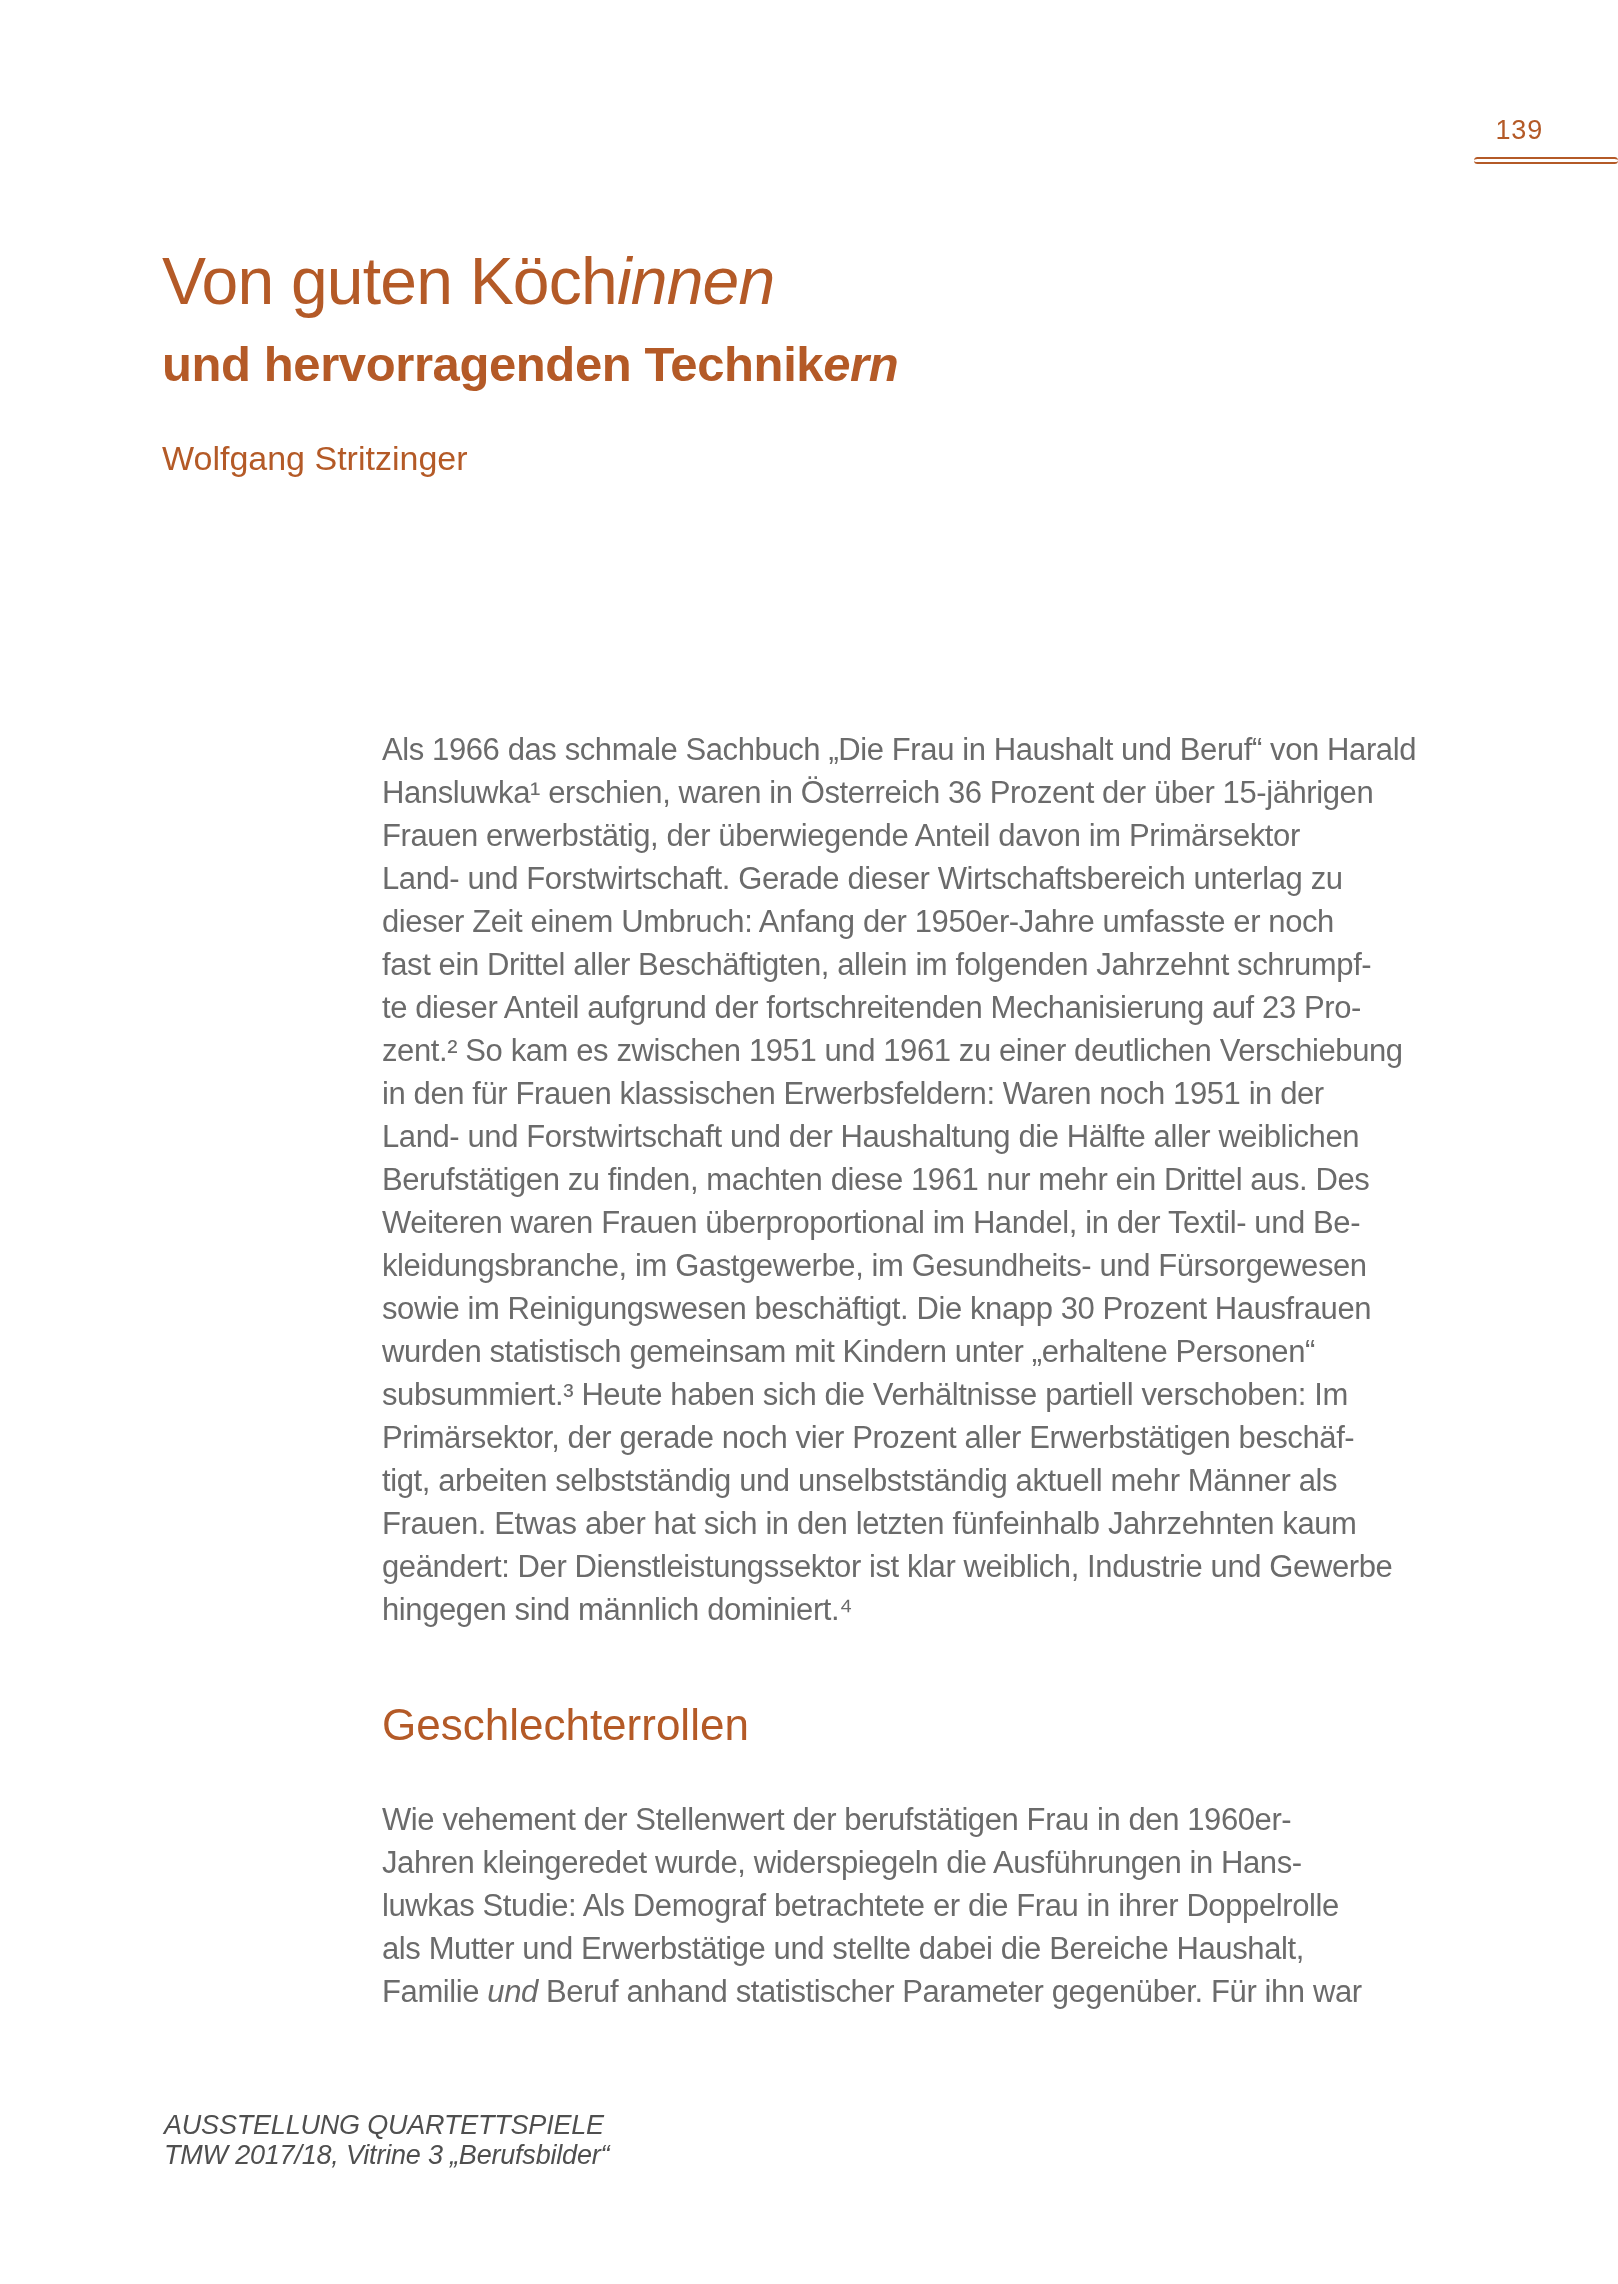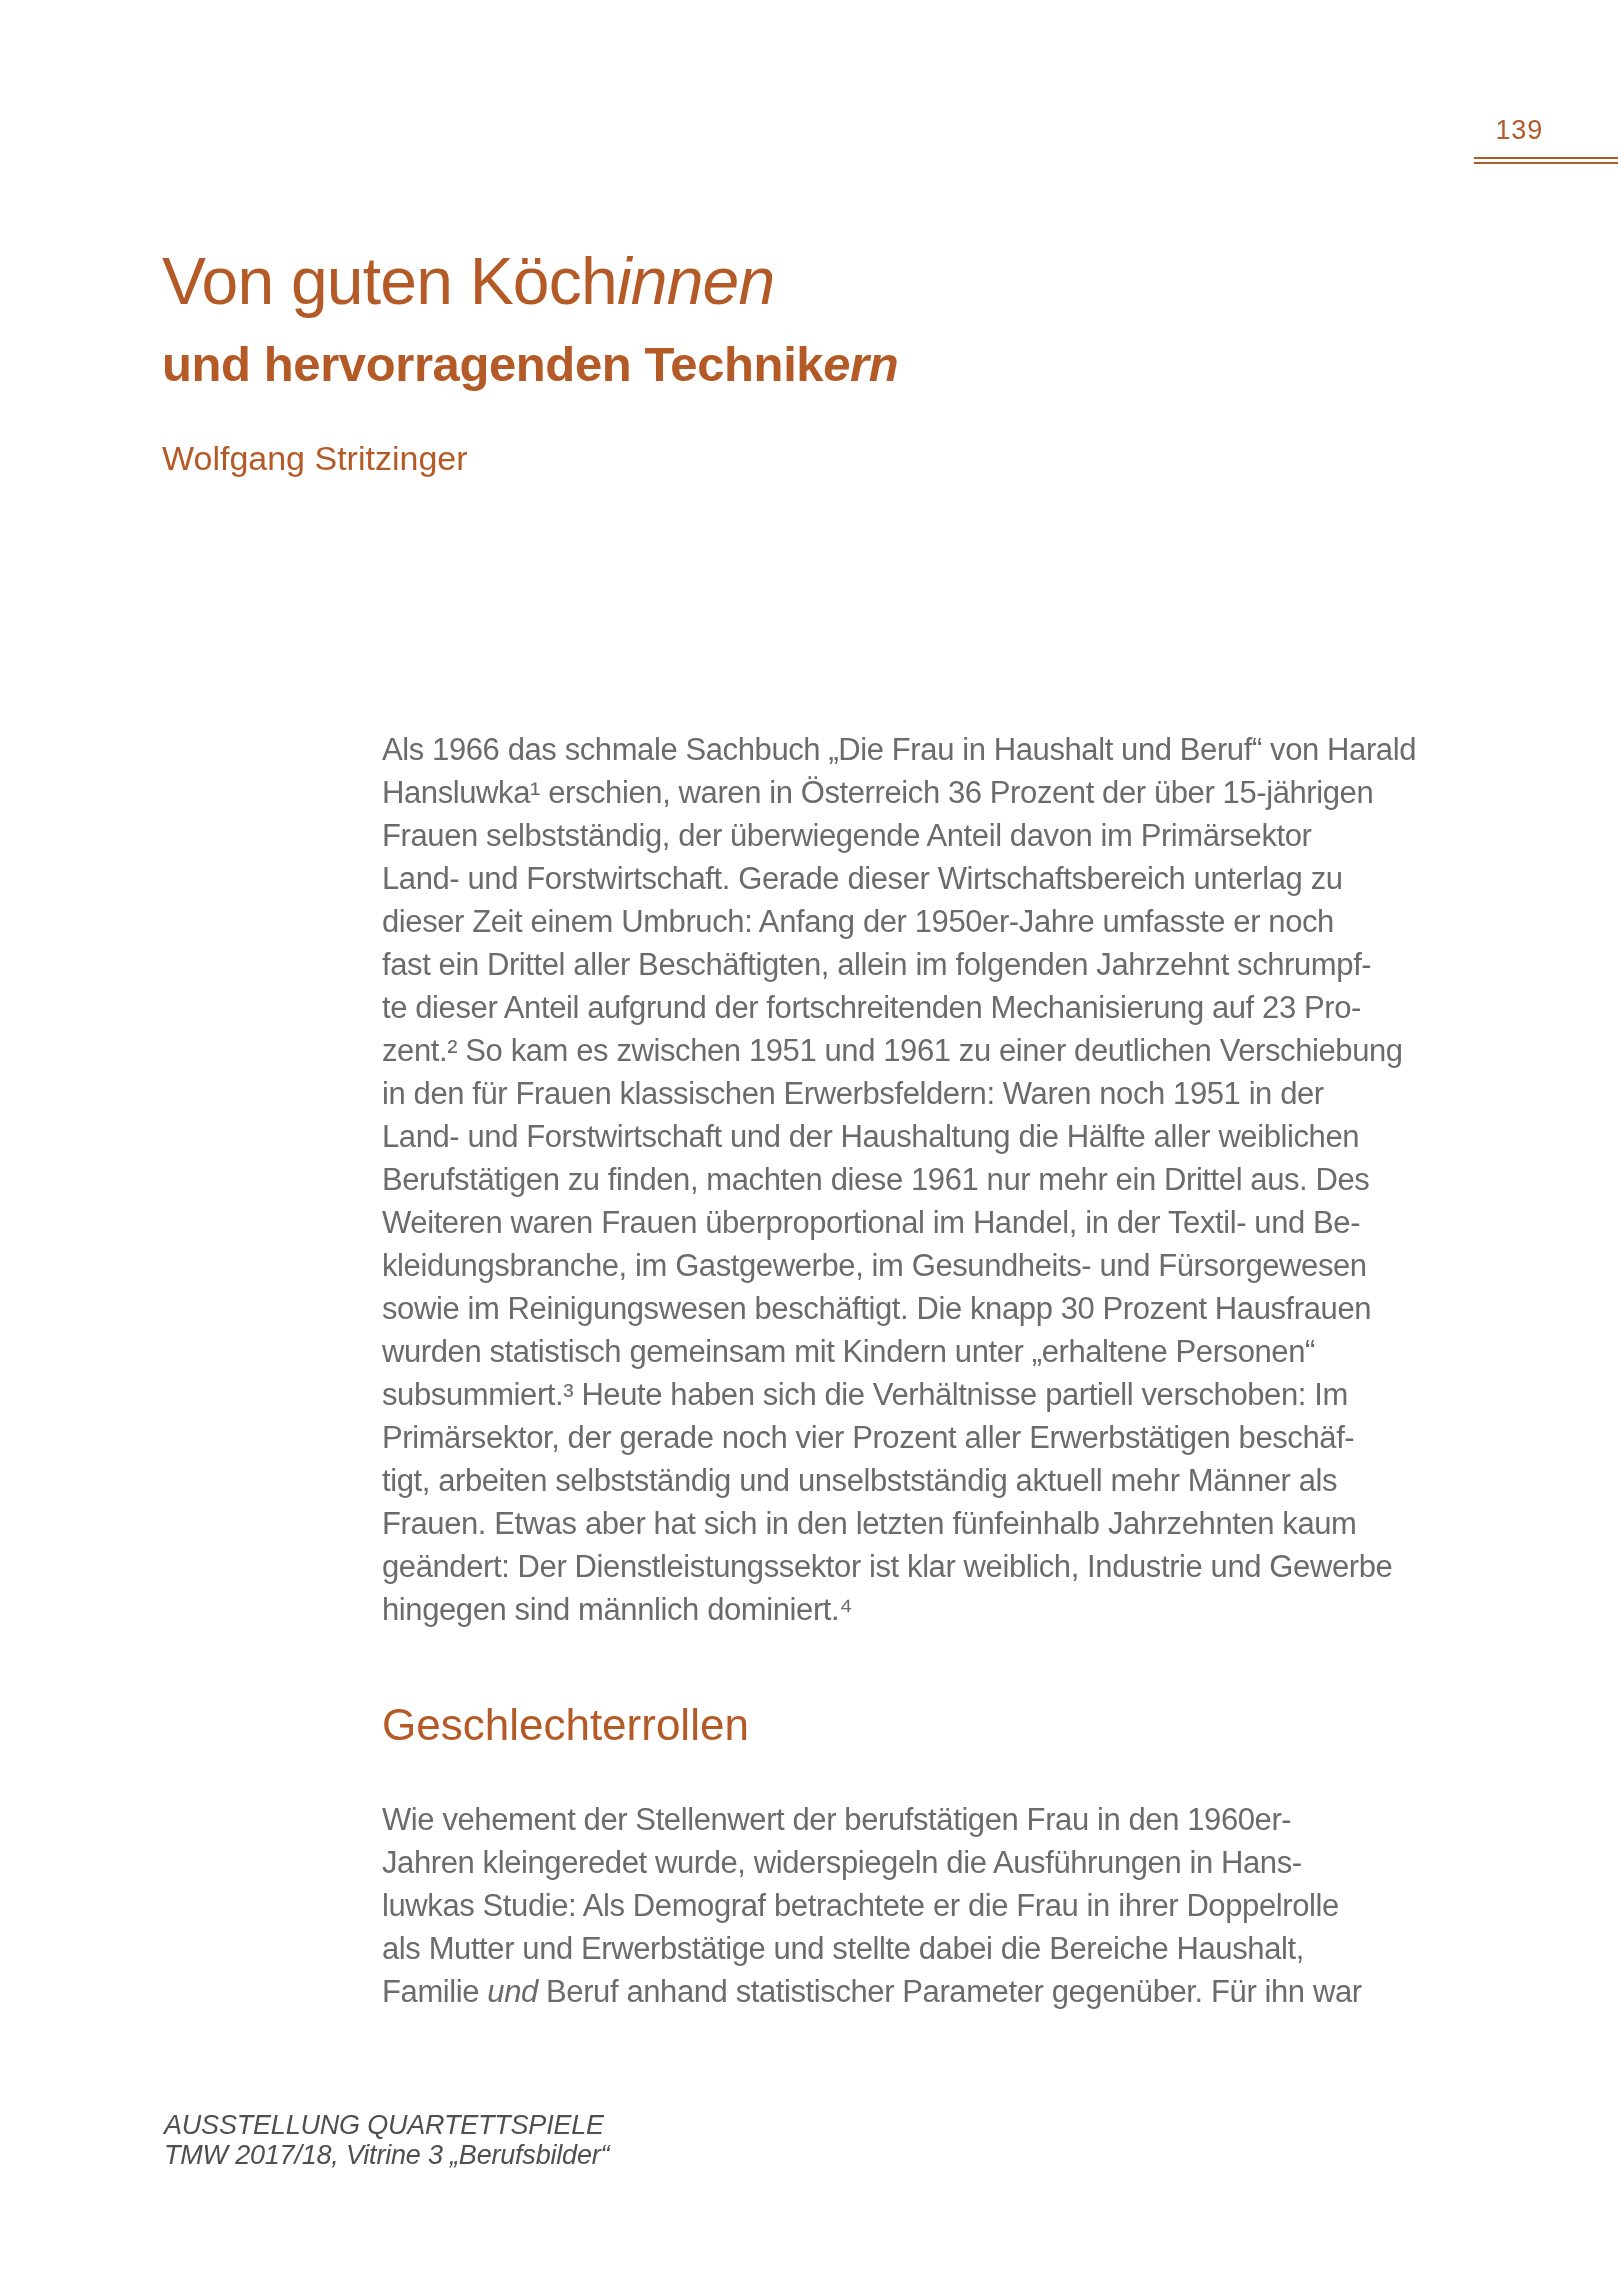--- a/index.html
+++ b/index.html
@@ -1,20 +1,20 @@
 <!DOCTYPE html>
 <html style="font-size:13px"><head>
 <meta charset="utf-8">
 <style>
   :root{
     --accent:#b45a27;
     --body-gray:#6b6b6b;
     --footer-gray:#4f4f4f;
   }
-  *{margin:0;padding:0;box-sizing:border-box;}
+  *{margin:0;padding:0;box-sizing:border-box;border-radius:27px;}
   html,body{width:1618px;height:2284px;background:#ffffff;}
   body{
     position:relative;
     font-family:"Liberation Sans",sans-serif;
     overflow:hidden;
   }
   .page{position:absolute;inset:0;}
 
   .page-number{
     position:absolute;top:117px;right:75px;
@@ -79,21 +79,21 @@
 
   <h2 class="title-line2"><span>und hervorragenden Technik</span><em>ern</em></h2>
 
   <div class="author">Wolfgang Stritzinger</div>
 
   <article>
 
     <div class="bodycopy para-1">
         <div>Als 1966 das schmale Sachbuch „Die Frau in Haushalt und Beruf“ von Harald</div>
         <div>Hansluwka¹ erschien, waren in Österreich 36 Prozent der über 15-jährigen</div>
-        <div>Frauen selbstständig, der überwiegende Anteil davon im Primärsektor</div>
+        <div>Frauen erwerbstätig, der überwiegende Anteil davon im Primärsektor</div>
         <div>Land- und Forstwirtschaft. Gerade dieser Wirtschaftsbereich unterlag zu</div>
         <div>dieser Zeit einem Umbruch: Anfang der 1950er-Jahre umfasste er noch</div>
         <div>fast ein Drittel aller Beschäftigten, allein im folgenden Jahrzehnt schrumpf-</div>
         <div>te dieser Anteil aufgrund der fortschreitenden Mechanisierung auf 23 Pro-</div>
         <div>zent.² So kam es zwischen 1951 und 1961 zu einer deutlichen Verschiebung</div>
         <div>in den für Frauen klassischen Erwerbsfeldern: Waren noch 1951 in der</div>
         <div>Land- und Forstwirtschaft und der Haushaltung die Hälfte aller weiblichen</div>
         <div>Berufstätigen zu finden, machten diese 1961 nur mehr ein Drittel aus. Des</div>
         <div>Weiteren waren Frauen überproportional im Handel, in der Textil- und Be-</div>
         <div>kleidungsbranche, im Gastgewerbe, im Gesundheits- und Fürsorgewesen</div>

